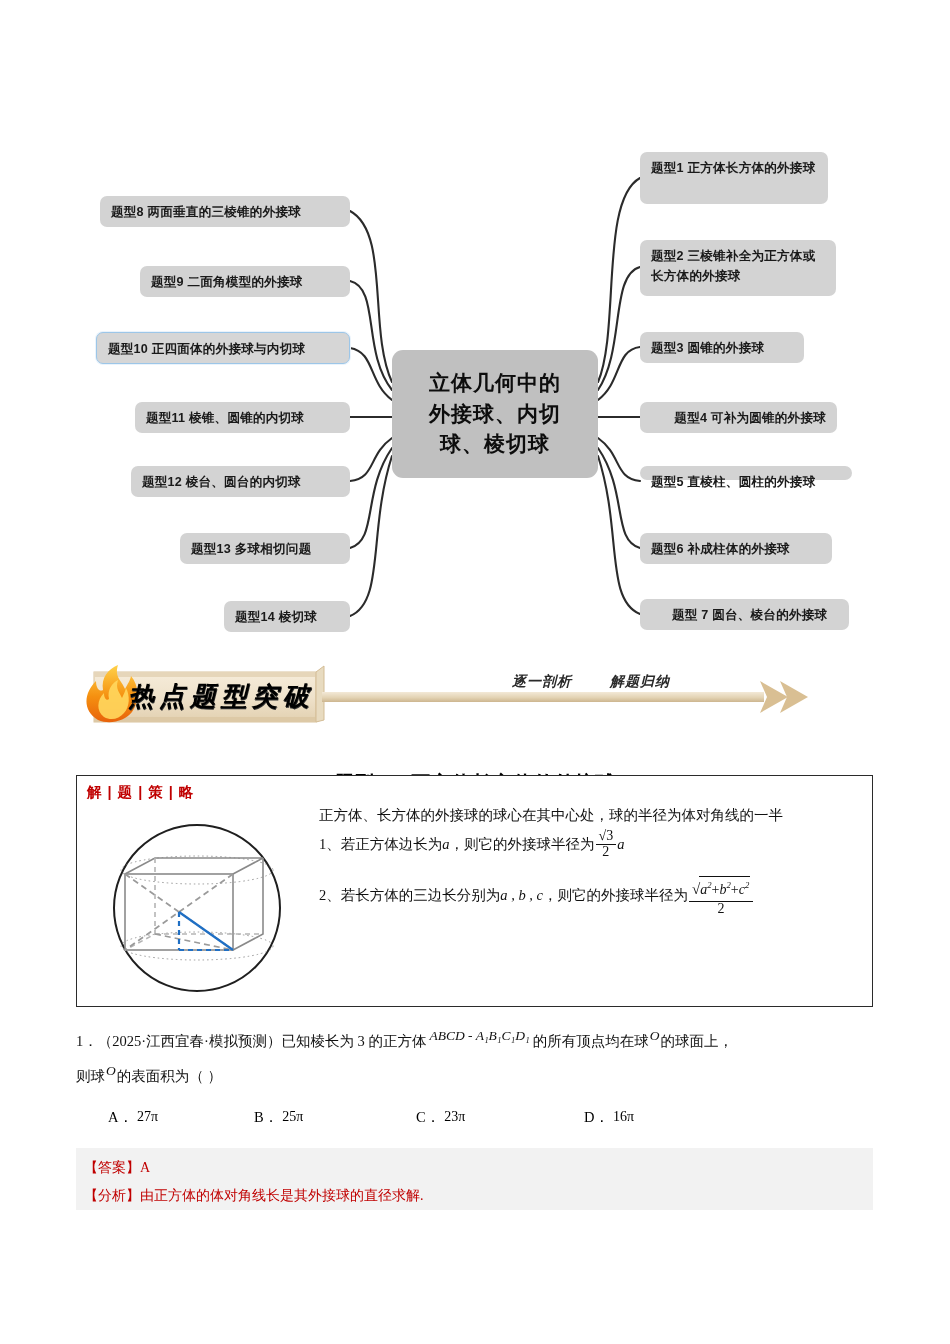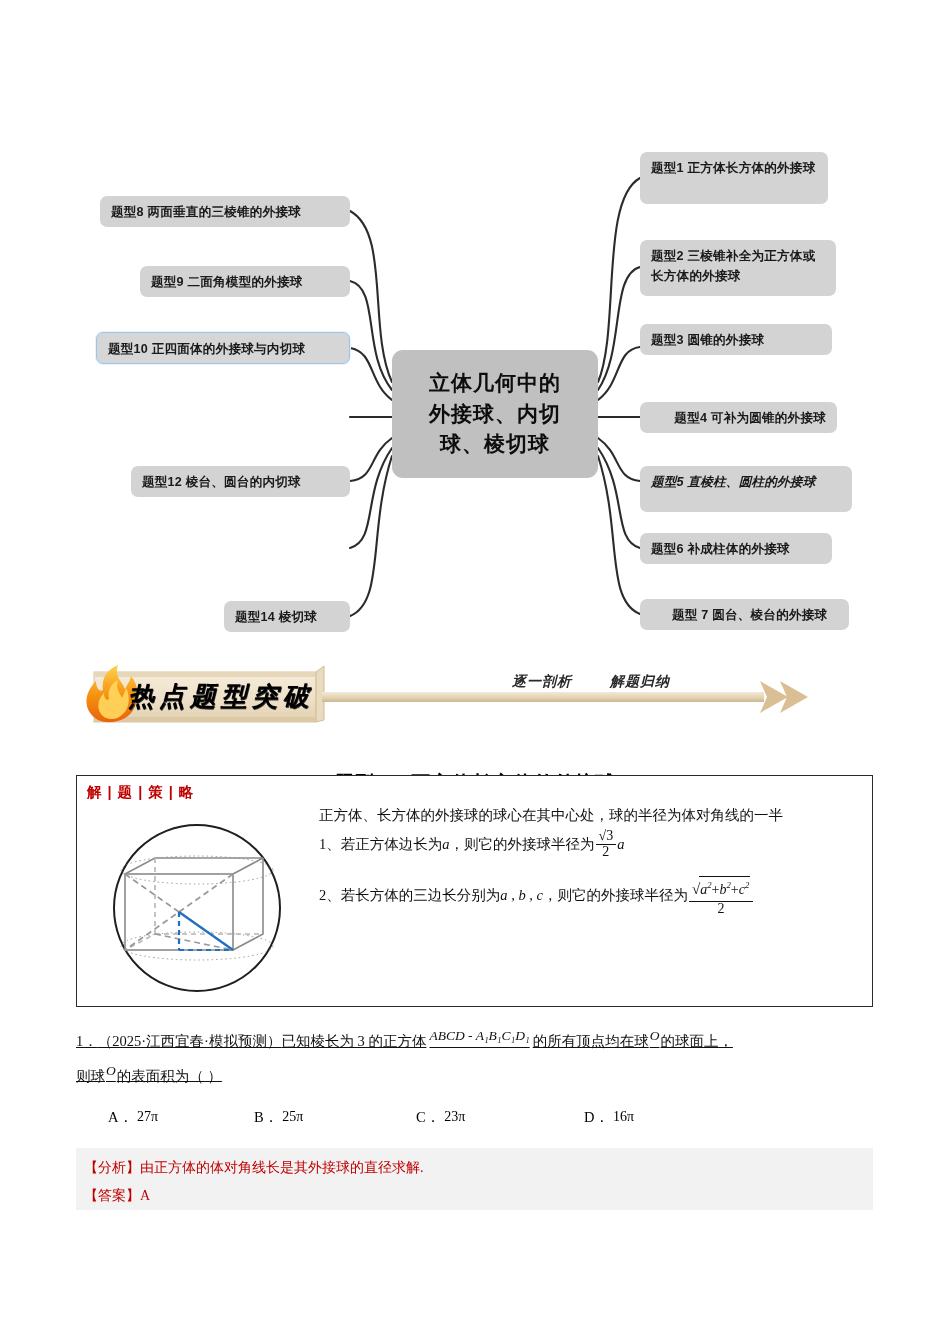--- a/index.html
+++ b/index.html
@@ -183,21 +183,20 @@
 
   
   #question {
     position: absolute;
     left: 76px;
     top: 1022px;
     width: 800px;
     font-size: 14.5px;
     color: #111;
     line-height: 2.05;
-    text-decoration: underline;
   }
   .qline { display: block; }
   .sub-expr {
     font-family: "Liberation Serif", "DejaVu Serif", serif;
     font-style: italic;
     font-size: 13.5px;
     vertical-align: super;
     margin: 0 3px;
   }
   .var-sup {
@@ -266,47 +265,53 @@
   <div class="center-node">
     <span>立体几何中的外接球、内切球、棱切球</span>
   </div>
 
   <div class="node right-node" style="left:640px; top:152px; width:188px; height:52px;">
     <span>题型1 正方体长方体的外接球</span>
   </div>
   <div class="node right-node" style="left:640px; top:240px; width:196px; height:56px;">
     <span>题型2 三棱锥补全为正方体或长方体的外接球</span>
   </div>
-  <div class="node right-node" style="left:640px; top:324px; width:192px; height:31px;">
+  <div class="node right-node" style="left:640px; top:332px; width:164px; height:31px;">
     <span>题型3 圆锥的外接球</span>
   </div>
   <div class="node right-node" style="left:640px; top:402px; width:197px; height:31px;text-align:right;">
     <span>题型4 可补为圆锥的外接球</span>
   </div>
-  <div class="node right-node" style="left:640px; top:466px; width:212px; height:46px;font-style:italic;">
+  <div class="node right-node" style="left:640px; top:466px; width:212px; height:14px;">
     <span>题型5 直棱柱、圆柱的外接球</span>
   </div>
   <div class="node right-node" style="left:640px; top:533px; width:192px; height:31px;">
     <span>题型6 补成柱体的外接球</span>
   </div>
   <div class="node right-node" style="left:640px; top:599px; width:209px; height:31px;padding-left:32px;">
     <span>题型 7 圆台、棱台的外接球</span>
   </div>
 
   <div class="node left-node" style="left:100px; top:196px; width:250px; height:31px;">
     <span>题型8 两面垂直的三棱锥的外接球</span>
   </div>
   <div class="node left-node" style="left:140px; top:266px; width:210px; height:31px;">
     <span>题型9 二面角模型的外接球</span>
   </div>
   <div class="node left-node highlight" style="left:96px; top:332px; width:254px; height:32px;">
     <span>题型10 正四面体的外接球与内切球</span>
   </div>
+  <div class="node left-node" style="left:135px; top:402px; width:215px; height:31px;">
+    <span>题型11 棱锥、圆锥的内切球</span>
+  </div>
   <div class="node left-node" style="left:131px; top:466px; width:219px; height:31px;">
     <span>题型12  棱台、圆台的内切球</span>
+  </div>
+  <div class="node left-node" style="left:180px; top:533px; width:170px; height:31px;">
+    <span>题型13 多球相切问题</span>
   </div>
   <div class="node left-node" style="left:224px; top:601px; width:126px; height:31px;">
     <span>题型14 棱切球</span>
   </div>
 </div>
 
 <div id="banner">
   <svg id="banner-svg" width="790" height="72" viewBox="0 0 790 72">
     <defs>
       <linearGradient id="flameG" x1="0" y1="1" x2="0" y2="0">
@@ -435,15 +440,15 @@
   </span>
   <span class="opt" style="left:340px;">
     <span class="lab">C．</span><span class="val">23π</span>
   </span>
   <span class="opt" style="left:508px;">
     <span class="lab">D．</span><span class="val">16π</span>
   </span>
 </div>
 
 <div id="answer-block">
+  <span class="ans-line">【答案】A</span>
   <span class="ans-line">【分析】由正方体的体对角线长是其外接球的直径求解.</span>
-  <span class="ans-line">【答案】A</span>
 </div>
 
 </body></html>

